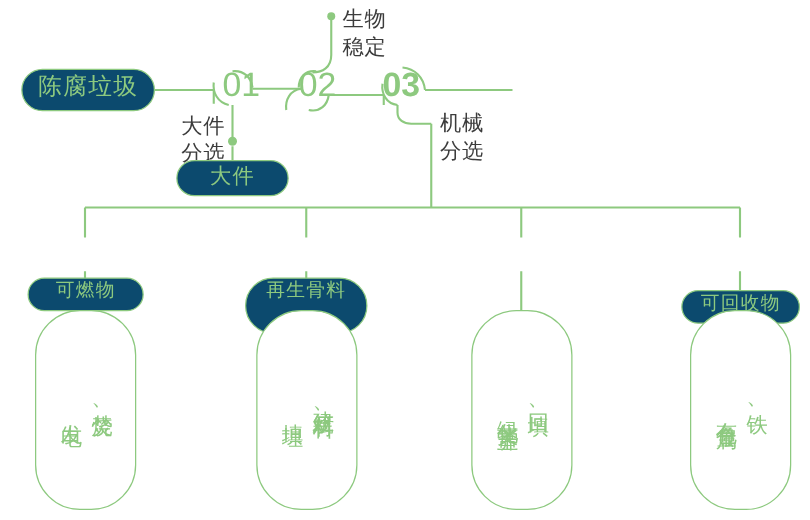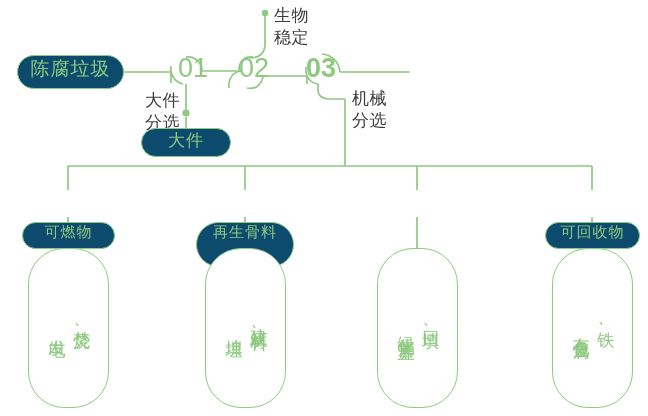--- a/index.html
+++ b/index.html
@@ -185,21 +185,21 @@
   <div class="vbox" style="left:205px; top:248px; width:81px; height:160px;">
     <span class="vtext">建筑材料、
 填埋</span>
   </div>
 
   <div class="vbox" style="left:377px; top:248px; width:81px; height:160px;">
     <span class="vtext">回填、
 绿化营养土</span>
   </div>
 
-  <div class="pill small" style="left:545px; top:190px; width:95px; height:27px;">
+  <div class="pill small" style="left:545px; top:200px; width:95px; height:27px;">
     <span>可回收物</span>
   </div>
   <div class="vbox" style="left:552px; top:248px; width:81px; height:160px;">
     <span class="vtext">铁、
 有色金属</span>
   </div>
 
 </div>
 
 </body></html>

